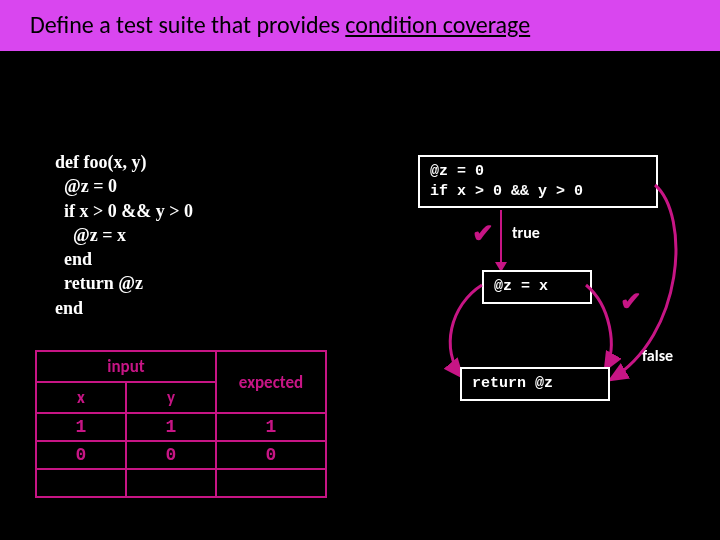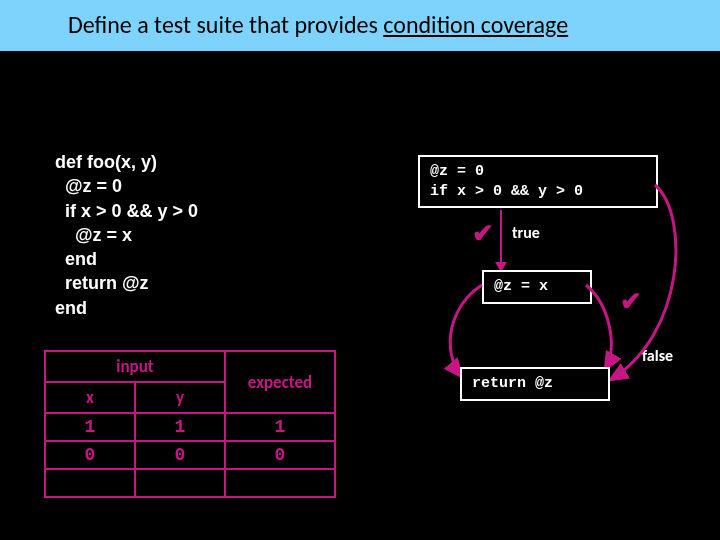--- a/index.html
+++ b/index.html
@@ -14,39 +14,39 @@
     overflow: hidden;
     position: relative;
   }
   .slide {
     background: #000;
     width: 720px;
     height: 540px;
     position: relative;
   }
   .white-banner {
-    background: #7dd3fc;
+    background: #d946ef;
     color: #000;
-    padding: 10px 20px 12px 68px;
+    padding: 10px 20px 12px 30px;
     font-size: 24px;
   }
   .underline { text-decoration: underline; }
   .cfg-title {
     position: absolute;
     top: 120px;
     right: 80px;
     color: #c71585;
     font-weight: bold;
     font-size: 17px;
   }
   .code-block {
     position: absolute;
     top: 150px;
     left: 55px;
-    font-family: Liberation Sans, sans-serif;
+    font-family: Liberation Serif, serif;
     font-size: 18px;
     font-weight: bold;
     color: #fff;
     line-height: 1.35;
     white-space: pre;
   }
   .cfg {
     position: absolute;
     top: 155px;
     right: 40px;
@@ -111,21 +111,21 @@
   }
   svg.edges {
     position: absolute;
     top: 0; left: 0;
     width: 270px; height: 260px;
     overflow: visible;
   }
   .test-table {
     position: absolute;
     top: 350px;
-    left: 44px;
+    left: 35px;
     border-collapse: collapse;
   }
   .test-table th, .test-table td {
     border: 2px solid #c71585;
     text-align: center;
     color: #c71585;
     font-weight: bold;
     font-family: "Courier New", monospace;
   }
   .test-table th {

